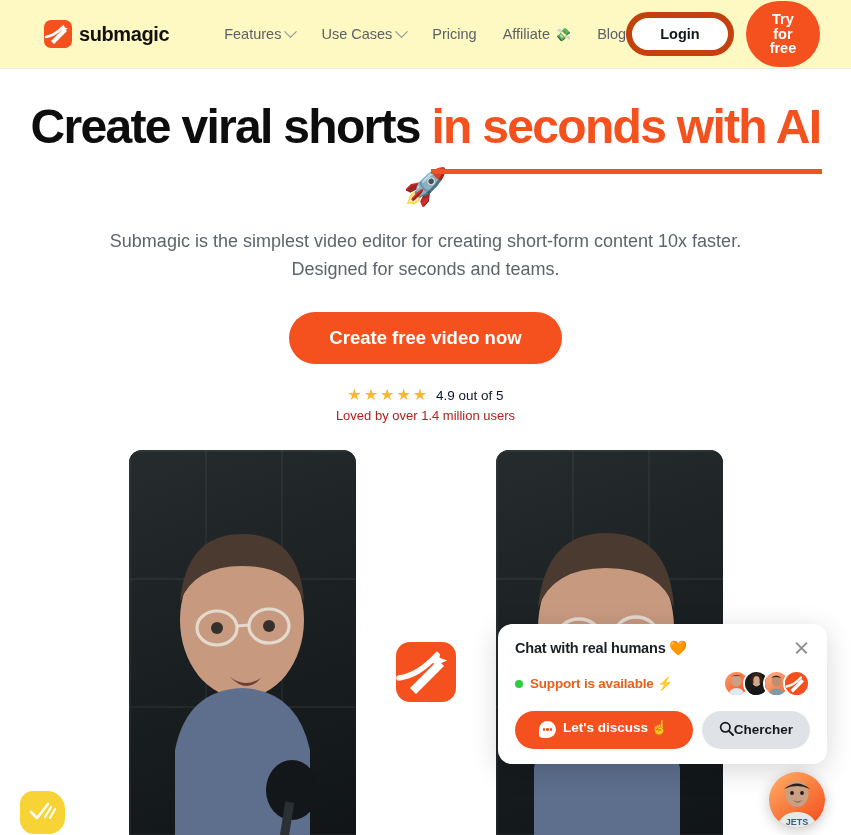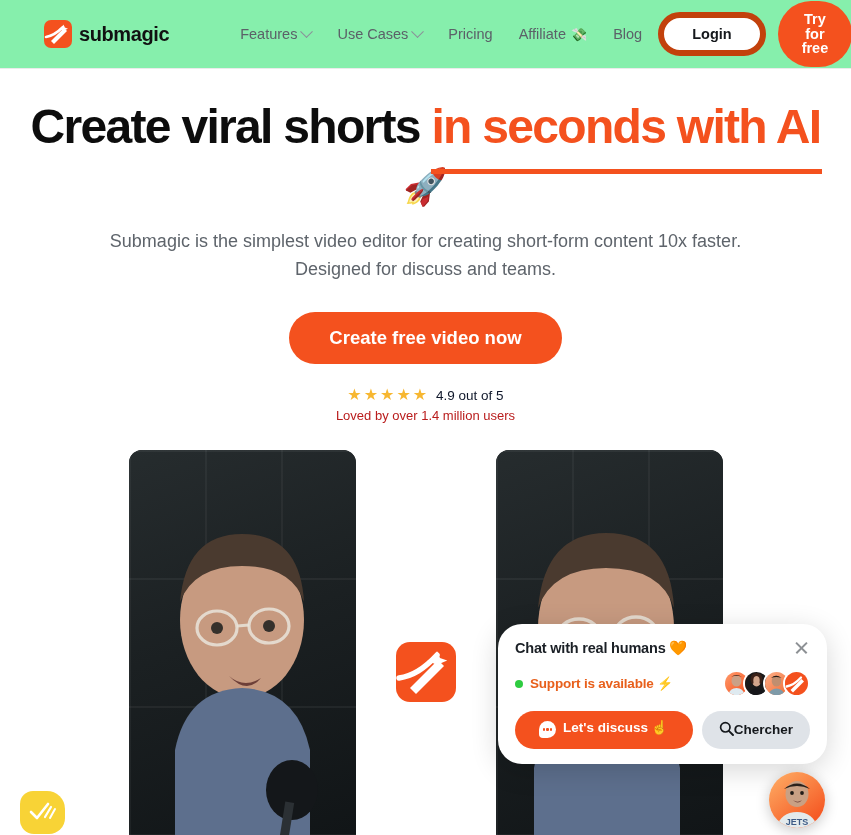--- a/index.html
+++ b/index.html
@@ -11,24 +11,23 @@
   }
 
   
   .navbar {
     height: 69px;
     width: 100%;
     display: flex;
     align-items: center;
     padding: 0 44px;
     border-bottom: 1px solid #ebebeb;
-    background: #86efac;
+    background: #fef9c3;
     position: relative;
     z-index: 50;
-    gap: 16px;
   }
   .brand { display: flex; align-items: center; gap: 7px; }
   .brand-mark {
     width: 28px; height: 28px;
     background: #f4511e;
     border-radius: 7px;
     position: relative;
     flex: 0 0 auto;
   }
   .brand-mark svg { position: absolute; top: 0; left: 0; }
@@ -186,21 +185,21 @@
     z-index: 5;
   }
 
   
   .chat-widget {
     position: absolute;
     left: 498px;
     top: 624px;
     width: 329px;
     background: #ffffff;
-    border-radius: 24px;
+    border-radius: 14px;
     box-shadow: 0 6px 28px rgba(0,0,0,0.16);
     padding: 16px 17px 15px 17px;
     z-index: 80;
   }
   .chat-title-row { display: flex; align-items: flex-start; }
   .chat-title {
     font-size: 14.5px;
     font-weight: bold;
     color: #1b2026;
     letter-spacing: -0.2px;
@@ -375,21 +374,21 @@
 <div class="hero">
   <h1 class="headline">
     <span>Create viral shorts</span>
     <span class="accent">in seconds with AI</span>
   </h1>
 
   <span class="rocket">🚀</span>
 
   <p class="subhead">
     <span>Submagic is the simplest video editor for creating short-form content 10x faster.</span><br>
-    <span>Designed for discuss and teams.</span>
+    <span>Designed for seconds and teams.</span>
   </p>
 
   <div class="cta-wrap">
     <button class="btn-cta">Create free video now</button>
   </div>
 
   <div class="rating-row">
     <div class="stars">
       <span class="star">★</span>
       <span class="star">★</span>

